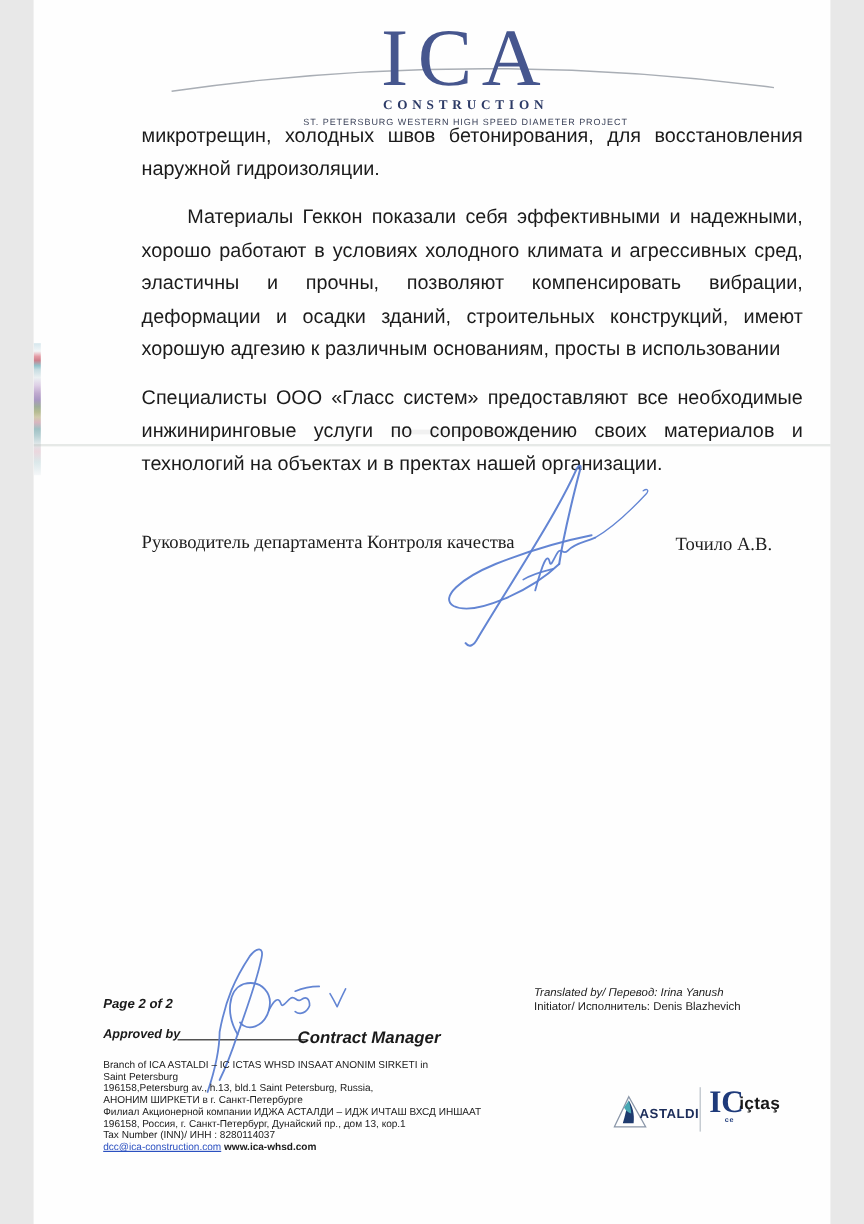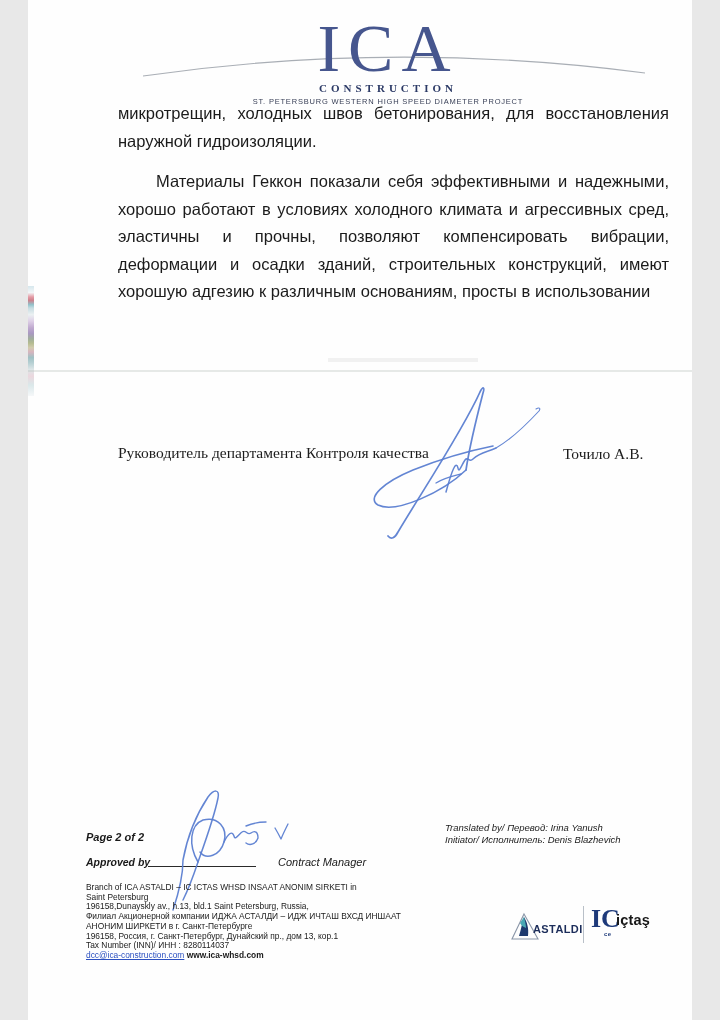--- a/index.html
+++ b/index.html
@@ -50,31 +50,31 @@
   }
   .artifact-line{position:absolute;left:0;top:370px;width:720px;height:2px;background:rgba(185,195,190,.35);}
   .artifact-smudge{position:absolute;left:300px;top:358px;width:150px;height:4px;background:rgba(150,150,150,.12);}
   
   .page-label{
     position:absolute;left:58px;top:831px;
     font-size:11px;font-style:italic;font-weight:700;color:#1a1a1a;
   }
   .approved-row{position:absolute;left:58px;top:856px;font-size:10.5px;font-style:italic;font-weight:700;color:#1a1a1a;}
   .approved-line{position:absolute;left:120px;top:866px;width:108px;border-bottom:1.2px solid #2a2a2a;}
-  .approved-role{position:absolute;left:250px;top:856px;font-size:11px;font-style:italic;font-weight:400;color:#1a1a1a;}
+  .approved-role{position:absolute;left:220px;top:856px;font-size:14px;font-style:italic;font-weight:700;color:#1a1a1a;}
   .address{
     position:absolute;left:58px;top:883px;width:330px;
     font-size:8.4px;line-height:9.7px;color:#212121;
   }
   .address .linkline{margin-top:0;}
   .email-link{color:#2b50c0;text-decoration:underline;cursor:pointer;}
   .website{font-weight:700;color:#1a1a1a;}
   .initiator{
     position:absolute;left:417px;top:834px;
-    font-size:9.5px;font-style:italic;color:#222;text-align:right;
+    font-size:9.5px;color:#222;text-align:right;
   }
   .translator{
     position:absolute;left:417px;top:822px;
     font-size:9.5px;font-style:italic;color:#222;
   }
   
   .astaldi-group{position:absolute;left:483px;top:912px;height:30px;}
   .astaldi-text{
     position:absolute;left:505px;top:923px;
     font-size:11px;font-weight:700;letter-spacing:.4px;color:#1c2d5a;
@@ -107,20 +107,21 @@
   </svg>
   <div class="logo-wrap">
     <div class="logo-brand">ICA</div>
     <div class="logo-subtitle">CONSTRUCTION</div>
     <div class="logo-tagline">ST. PETERSBURG WESTERN HIGH SPEED DIAMETER PROJECT</div>
   </div>
 
   <div class="body-text">
     <p>микротрещин, холодных швов бетонирования, для восстановления наружной гидроизоляции.</p>
     <p class="indent">Материалы Геккон показали себя эффективными и надежными, хорошо работают в условиях холодного климата и агрессивных сред, эластичны и прочны, позволяют компенсировать вибрации, деформации и осадки зданий, строительных конструкций, имеют хорошую адгезию к различным основаниям, просты в использовании</p>
+    <p>Специалисты ООО «Гласс систем» предоставляют все необходимые инжиниринговые услуги по сопровождению своих материалов и технологий на объектах и в пректах нашей организации.</p>
   </div>
 
   <div class="signoff-role">Руководитель департамента Контроля качества</div>
   <div class="signoff-name">Точило А.В.</div>
 
   <svg class="sig-main" viewBox="0 0 200 170">
     <path class="sig-stroke" stroke-width="1.7" d="M 25,158 C 28,162 32,160 35,154 C 60,112 100,52 117,14 C 120,8 122,9 120,15 C 113,42 106,72 103,92"></path>
     <path class="sig-stroke" stroke-width="1.6" d="M 103,92 C 80,114 33,136 15,127 C 3,120 21,104 50,92 C 80,80 110,72 130,68"></path>
     <path class="sig-stroke" stroke-width="1.5" d="M 83,114 C 89,92 93,82 95,90 C 96,96 99,86 102,82 C 105,78 106,85 110,81 C 117,74 125,74 133,70"></path>
     <path class="sig-stroke" stroke-width="1.1" d="M 133,70 C 147,62 163,47 176,33 C 178,30 176,29 173,31"></path>
@@ -136,23 +137,23 @@
     <path class="sig-stroke" stroke-width="1.5" d="M 40,132 C 44,120 50,100 50,82 C 55,55 63,37 75,19 C 81,11 87,11 85,20 C 81,40 71,67 65,84 C 61,96 57,108 50,122"></path>
     <path class="sig-stroke" stroke-width="1.5" d="M 65,84 C 55,67 57,47 70,42 C 85,38 95,50 91,64 C 87,78 73,82 67,74"></path>
     <path class="sig-stroke" stroke-width="1.4" d="M 91,64 C 95,56 99,52 101,58 C 102,63 106,56 109,54 C 113,51 114,58 118,55 C 122,52 125,54 125,60 C 123,66 117,68 113,65"></path>
     <path class="sig-stroke" stroke-width="1.4" d="M 113,48 C 120,45 127,44 133,44"></path>
     <path class="sig-stroke" stroke-width="1.3" d="M 142,50 C 145,55 147,59 148,61 C 150,56 153,50 155,46"></path>
   </svg>
 
   <div class="address">
     <div>Branch of ICA ASTALDI – IC ICTAS WHSD INSAAT ANONIM SIRKETI in</div>
     <div>Saint Petersburg</div>
-    <div>196158,Dunayskly av., h.13, bld.1 Saint Petersburg, Russia,</div>
+    <div>196158,Petersburg av., h.13, bld.1 Saint Petersburg, Russia,</div>
+    <div>АНОНИМ ШИРКЕТИ в г. Санкт-Петербурге</div>
     <div>Филиал Акционерной компании ИДЖА АСТАЛДИ – ИДЖ ИЧТАШ ВХСД ИНШААТ</div>
-    <div>АНОНИМ ШИРКЕТИ в г. Санкт-Петербурге</div>
     <div>196158, Россия, г. Санкт-Петербург, Дунайский пр., дом 13, кор.1</div>
     <div>Tax Number (INN)/ ИНН : 8280114037</div>
     <div class="linkline">
       <span class="email-link">dcc@ica-construction.com</span>
       <span class="website">www.ica-whsd.com</span>
     </div>
   </div>
 
   <div class="initiator">Initiator/ Исполнитель: Denis Blazhevich</div>
   <div class="translator">Translated by/ Перевод:  Irina Yanush</div>

